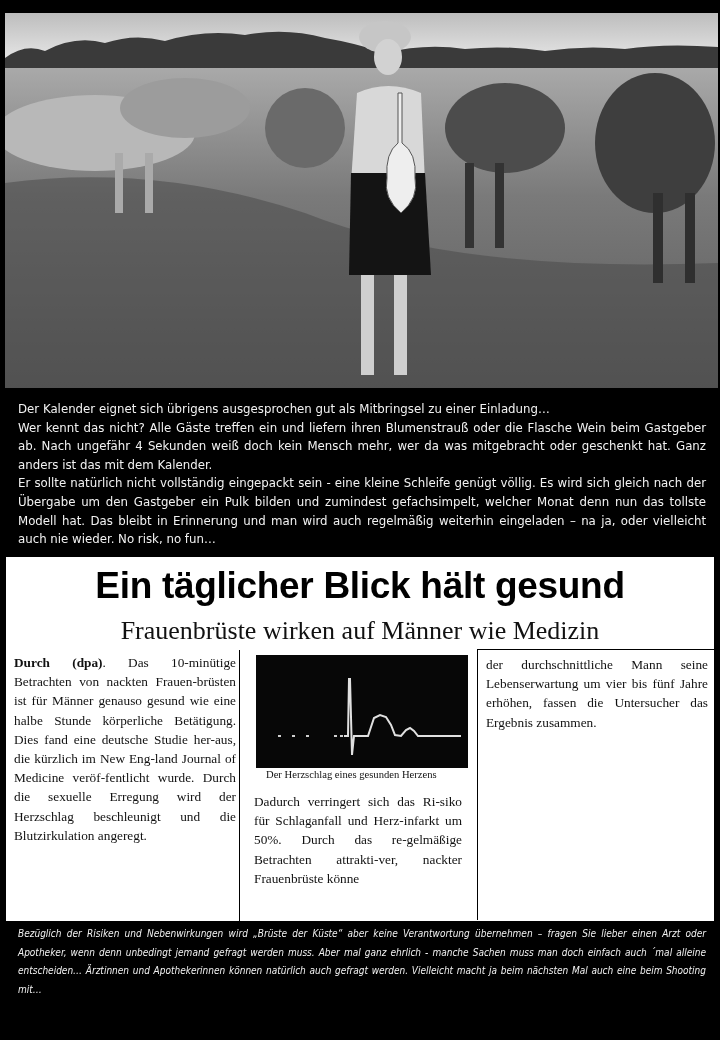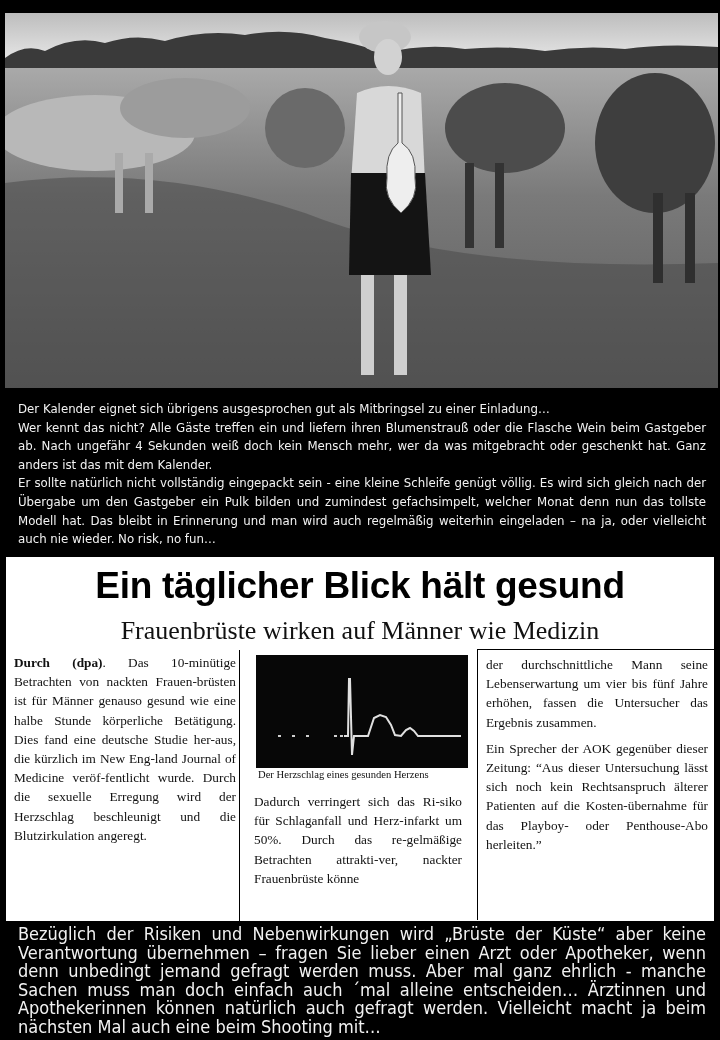--- a/index.html
+++ b/index.html
@@ -29,27 +29,27 @@
   .col p { margin: 0; }
   .col1 { left: 8px; top: 96px; width: 222px; }
   .col2 { left: 248px; top: 235px; width: 208px; }
   .col3 { left: 480px; top: 98px; width: 222px; }
   .col3 p + p { margin-top: 7px; }
   .rule1 { position: absolute; left: 233px; top: 93px; width: 1px; height: 271px; background: #000; }
   .box3 { position: absolute; left: 471px; top: 92px; width: 236px; height: 270px; border-left: 1px solid #000; border-top: 1px solid #000; }
 
   .ecg { position: absolute; left: 250px; top: 98px; width: 212px; height: 113px; background: #070707; }
   .ecg svg { display: block; width: 100%; height: 100%; }
-  .caption { position: absolute; left: 252px; top: 212px; width: 215px;
+  .caption { position: absolute; left: 260px; top: 212px; width: 215px;
              font-family: "Liberation Serif", serif; font-size: 10.6px; color: #111; }
 
   
   .outro { position: absolute; left: 18px; top: 925px; width: 688px; color: #f2f2f2;
-           font-family: "DejaVu Sans Condensed", "DejaVu Sans", sans-serif; font-size: 18px; line-height: 18.6px;
-           text-align: justify; font-stretch: condensed; text-align-last: left; }
+           font-family: "DejaVu Sans Condensed", "DejaVu Sans", sans-serif; font-size: 10px; line-height: 18.6px;
+           text-align: justify; font-stretch: condensed; text-align-last: left; font-style: italic; }
   .outro p { margin: 0; }
 </style>
 </head>
 <body>
 
 <div class="photo">
   <svg viewBox="0 0 713 375" preserveAspectRatio="none">
     <defs>
       <linearGradient id="sky" x1="0" y1="0" x2="0" y2="1">
         <stop offset="0" stop-color="#bdbdbd"></stop>
@@ -117,19 +117,18 @@
   </div>
   <div class="caption">Der Herzschlag eines gesunden Herzens</div>
 
   <div class="col col2">
     <p>Dadurch verringert sich das Ri-siko für Schlaganfall und Herz-infarkt um 50%. Durch das re-gelmäßige Betrachten attrakti-ver, nackter Frauenbrüste könne</p>
   </div>
 
   <div class="box3"></div>
   <div class="col col3">
     <p>der durchschnittliche Mann seine Lebenserwartung um vier bis fünf Jahre erhöhen, fassen die Untersucher das Ergebnis zusammen.</p>
-    <p>Ein Sprecher der AOK gegenüber dieser Zeitung: “Aus dieser Untersuchung lässt sich noch kein Rechtsanspruch älterer Patienten auf die Kosten-übernahme für das Playboy- oder Penthouse-Abo herleiten.”</p>
   </div>
 </div>
 
 <div class="outro">
   <p>Bezüglich der Risiken und Nebenwirkungen wird „Brüste der Küste“ aber keine Verantwortung übernehmen – fragen Sie lieber einen Arzt oder Apotheker, wenn denn unbedingt jemand gefragt werden muss. Aber mal ganz ehrlich - manche Sachen muss man doch einfach auch ´mal alleine entscheiden… Ärztinnen und Apothekerinnen können natürlich auch gefragt werden. Vielleicht macht ja beim nächsten Mal auch eine beim Shooting mit…</p>
 </div>
 
 </body></html>

